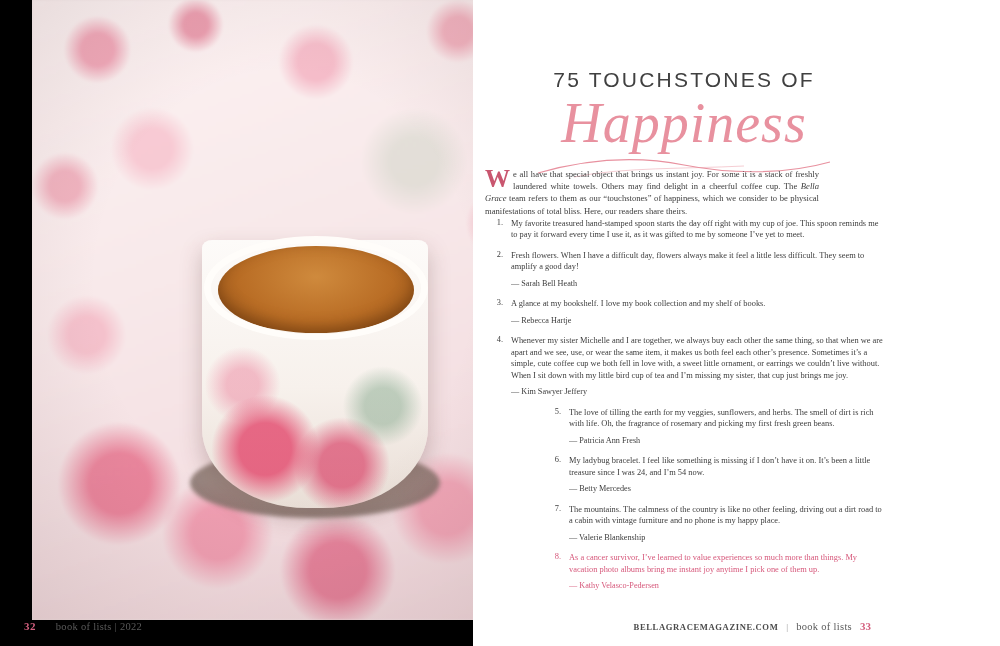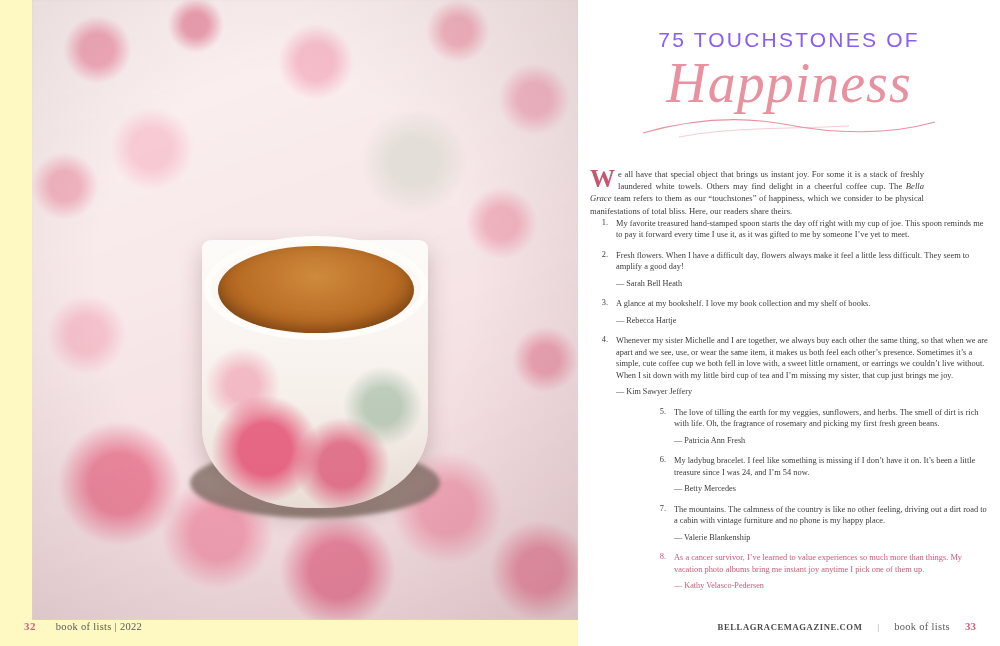--- a/index.html
+++ b/index.html
@@ -18,23 +18,23 @@
     position: relative;
     width: 1000px;
     height: 646px;
     background: #ffffff;
     display: flex;
   }
 
   
   .page-left {
     position: relative;
-    width: 578px;
+    width: 473px;
     height: 646px;
-    background: #fef9c3;
+    background: #000000;
     overflow: hidden;
   }
   .photo {
     position: absolute;
     left: 32px;
     top: 0;
     width: 546px;
     height: 620px;
     overflow: hidden;
     background: #f3e6e6;
@@ -151,22 +151,23 @@
     position: absolute;
     left: 0;
     top: 28px;
     width: 422px;
     text-align: center;
   }
   .title-line1 {
     font-family: "Liberation Sans", sans-serif;
     font-size: 21px;
     letter-spacing: 2.2px;
-    color: #8b5cf6;
+    color: #404040;
     font-weight: 300;
+    margin-top: 40px;
   }
   .title-script {
     font-family: "Liberation Serif", serif;
     font-style: italic;
     font-size: 56px;
     color: #e8919f;
     letter-spacing: 1px;
     margin-top: 2px;
     line-height: 1.05;
   }
@@ -234,21 +235,21 @@
   .pink .text, .pink .attrib, .pink .num {
     color: #d6577a;
   }
 
   .folio-right {
     position: absolute;
     right: 24px;
     bottom: 14px;
     display: flex;
     align-items: baseline;
-    gap: 15px;
+    gap: 8px;
   }
   .folio-right .brand {
     font-size: 8.6px;
     letter-spacing: 0.6px;
     color: #4a4a4a;
     font-weight: bold;
   }
   .folio-right .sep { color: #9a9a9a; font-size: 9px; }
   .folio-right .txt { font-size: 10.5px; color: #5a5a5a; letter-spacing: 0.3px; }
   .folio-right .num { font-size: 11px; font-weight: bold; color: #d4607f; }

